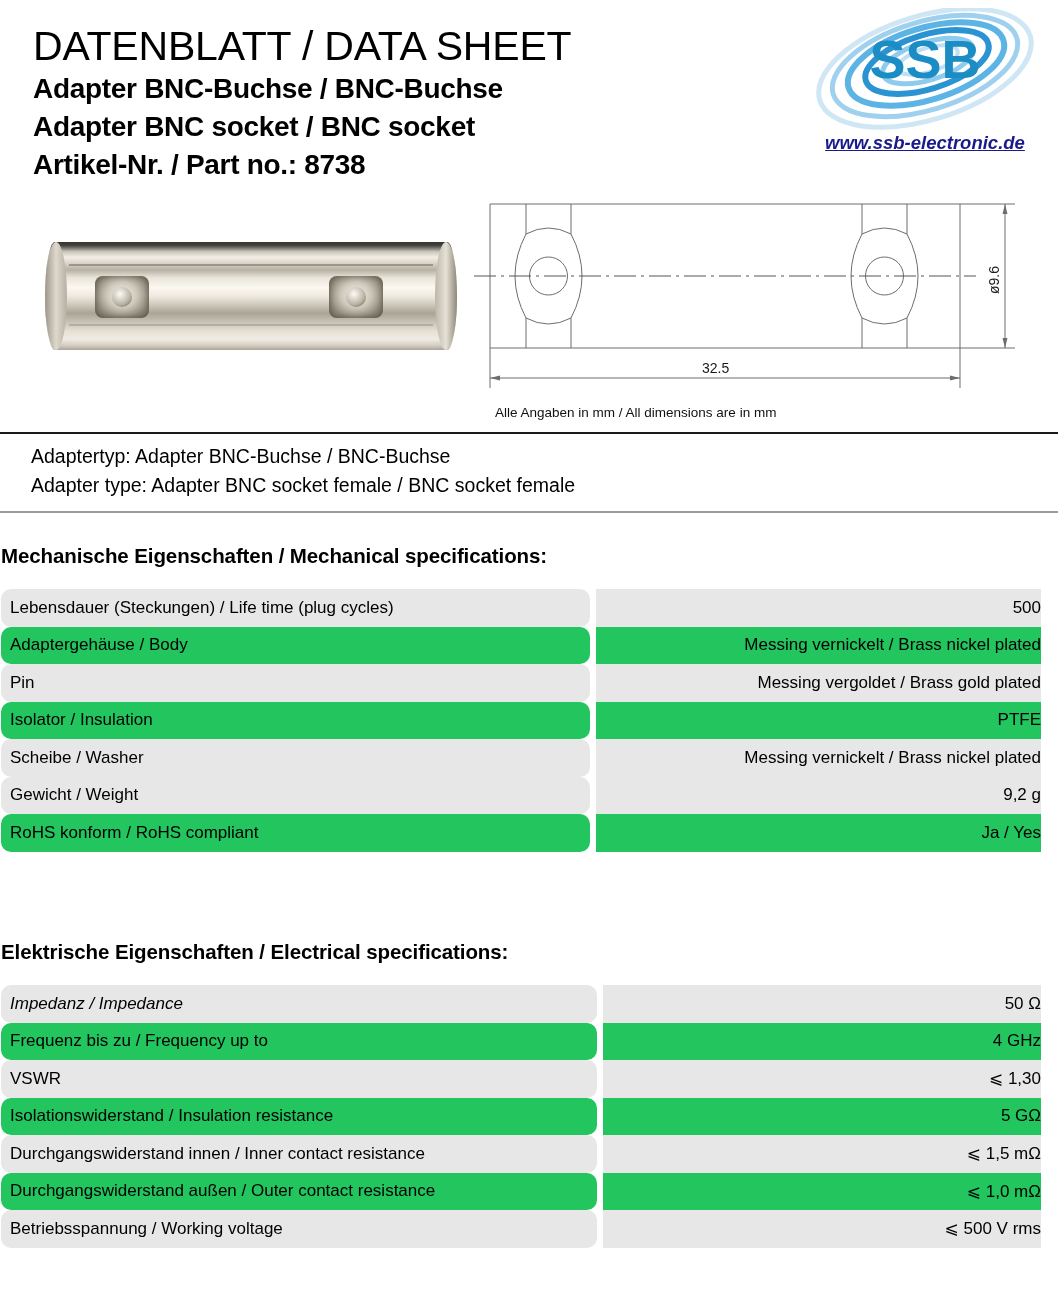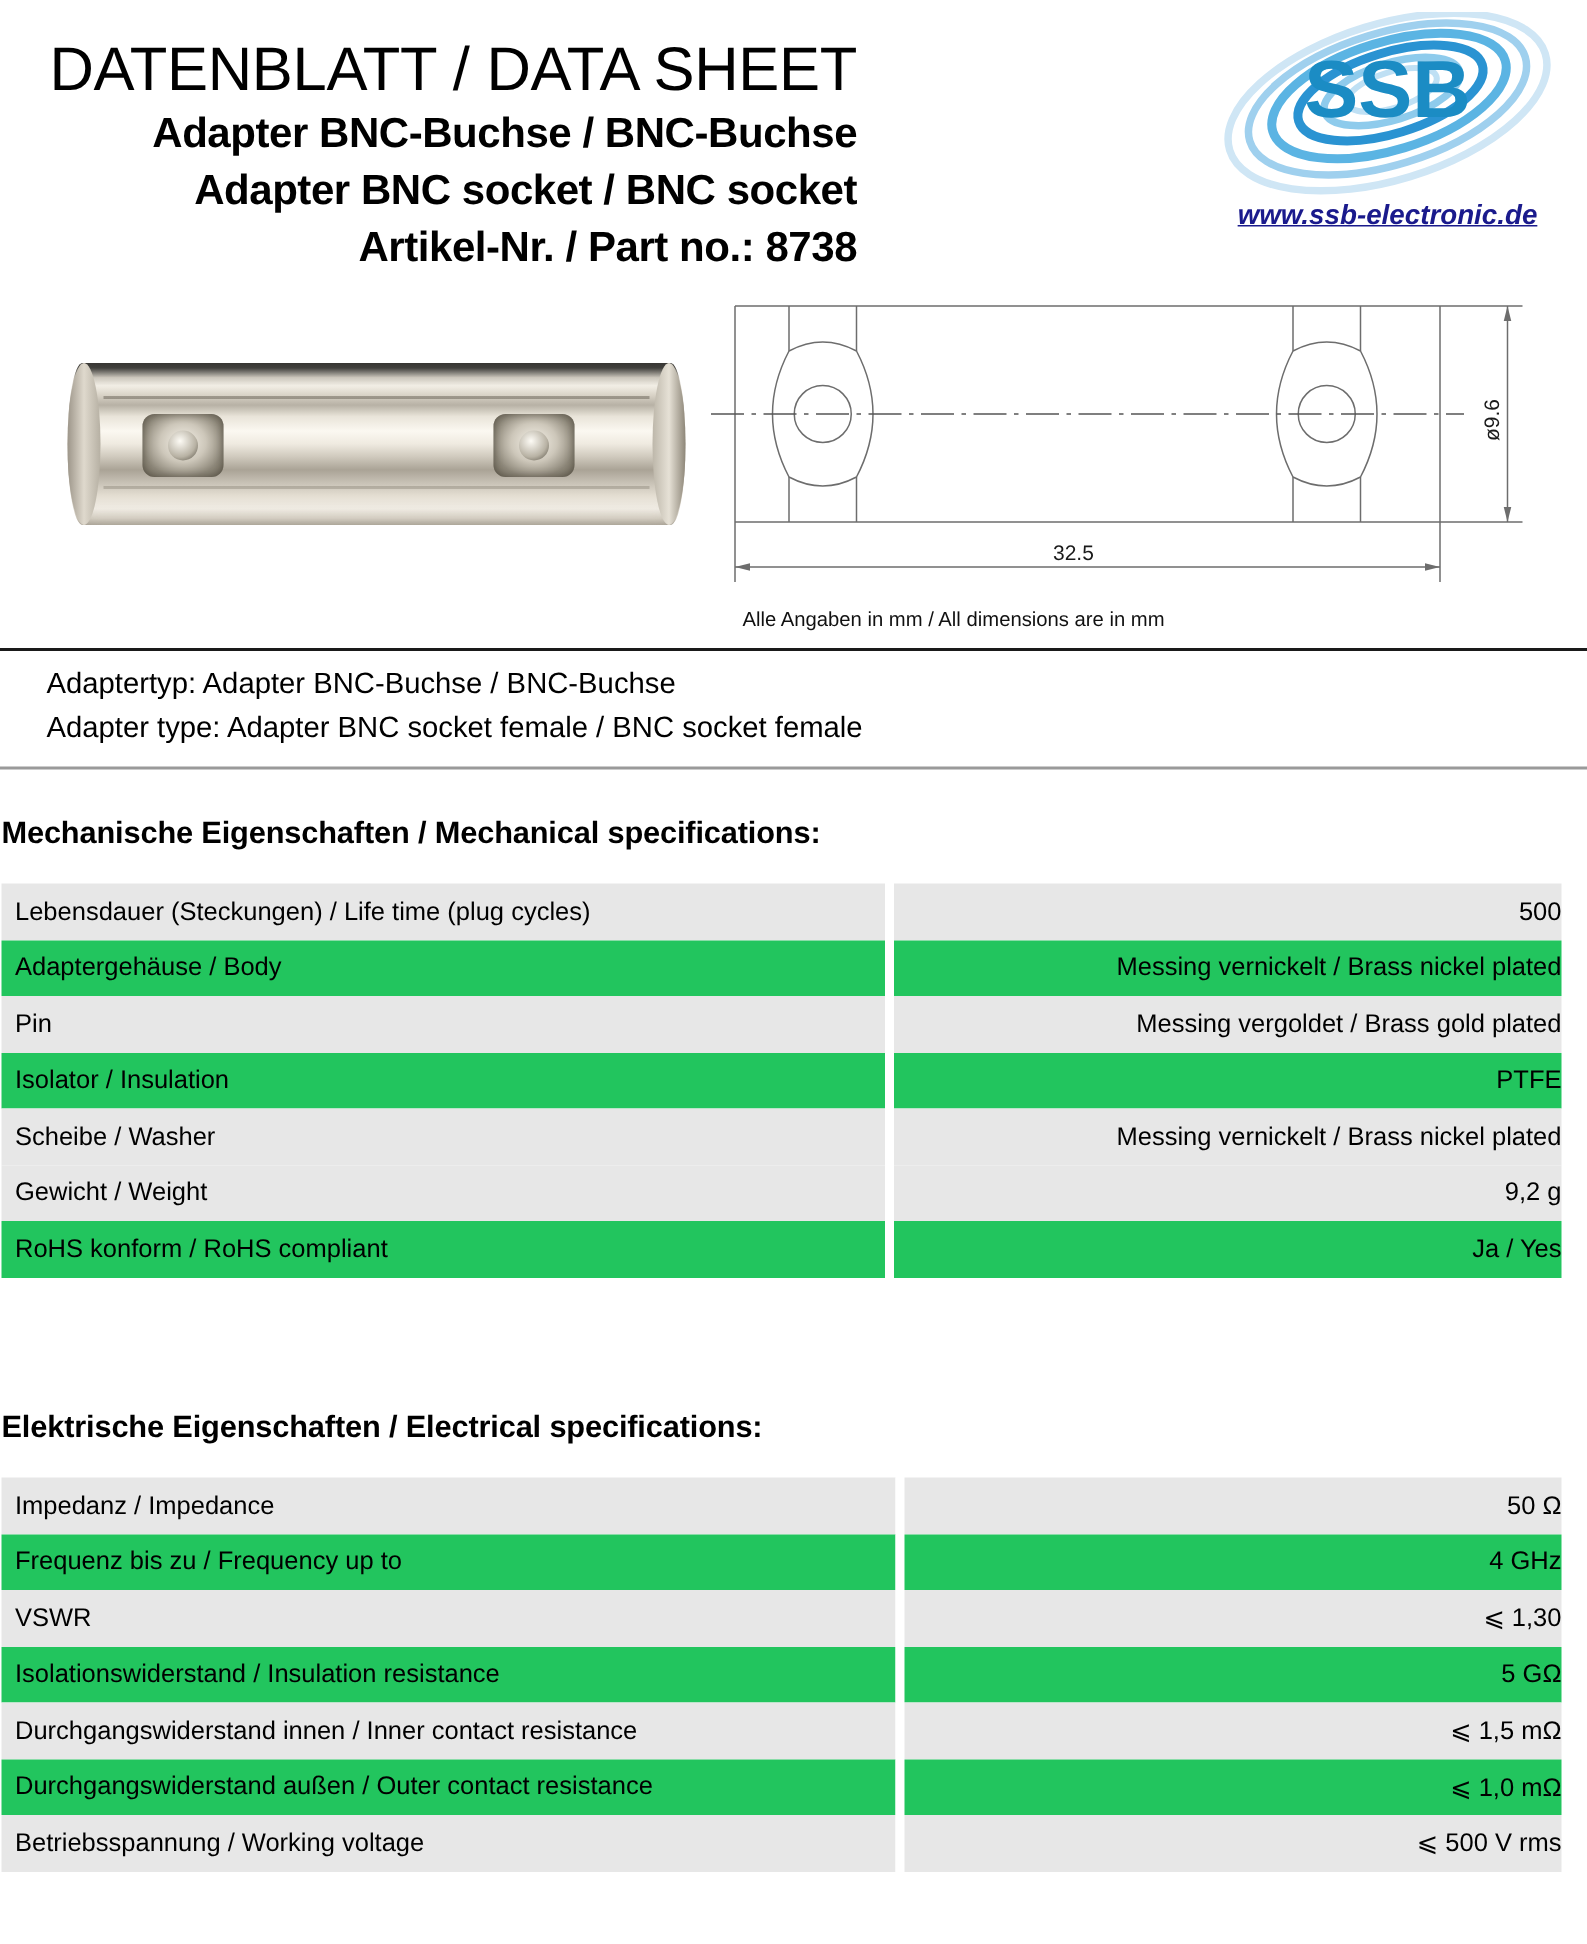--- a/index.html
+++ b/index.html
@@ -20,21 +20,20 @@
   .header {
     position: absolute;
     left: 0; top: 0;
     width: 1058px;
     height: 200px;
   }
   .title-block {
     position: absolute;
     left: 33px;
     top: 22px;
-    text-align: right;
   }
   .doc-title {
     font-size: 41px;
     font-weight: 400;
     line-height: 48px;
     letter-spacing: -0.2px;
     white-space: nowrap;
   }
   .sub-line {
     font-size: 28px;
@@ -207,20 +206,21 @@
   .spec-table td {
     height: 37.5px;
     font-size: 17px;
     padding: 0;
     vertical-align: middle;
     border: none;
   }
   .spec-table td.k {
     padding-left: 9px;
     text-align: left;
+    border-radius: 10px;
   }
   .spec-table td.v {
     text-align: right;
     margin-left: 40px;
   }
   .spec-table tr.odd td { background: #e7e7e7; }
   .spec-table tr.even td { background: #22c55e; }
   .spec-table td.gap {
     background: #ffffff !important;
     width: 6px;
@@ -366,21 +366,21 @@
       <td class="v">Ja / Yes</td>
     </tr>
   </tbody>
 </table>
 
 <div class="section-heading" style="top:940px;">Elektrische Eigenschaften / Electrical specifications:</div>
 
 <table class="spec-table" style="top:985px;">
   <tbody>
     <tr class="odd">
-      <td class="k" style="width:587px;">Impedanz / Impedance</td>
+      <td class="k" style="width:587px;font-style:italic;">Impedanz / Impedance</td>
       <td class="gap"></td>
       <td class="v">50 Ω</td>
     </tr>
     <tr class="even">
       <td class="k">Frequenz bis zu / Frequency up to</td>
       <td class="gap"></td>
       <td class="v">4 GHz</td>
     </tr>
     <tr class="odd">
       <td class="k">VSWR</td>

